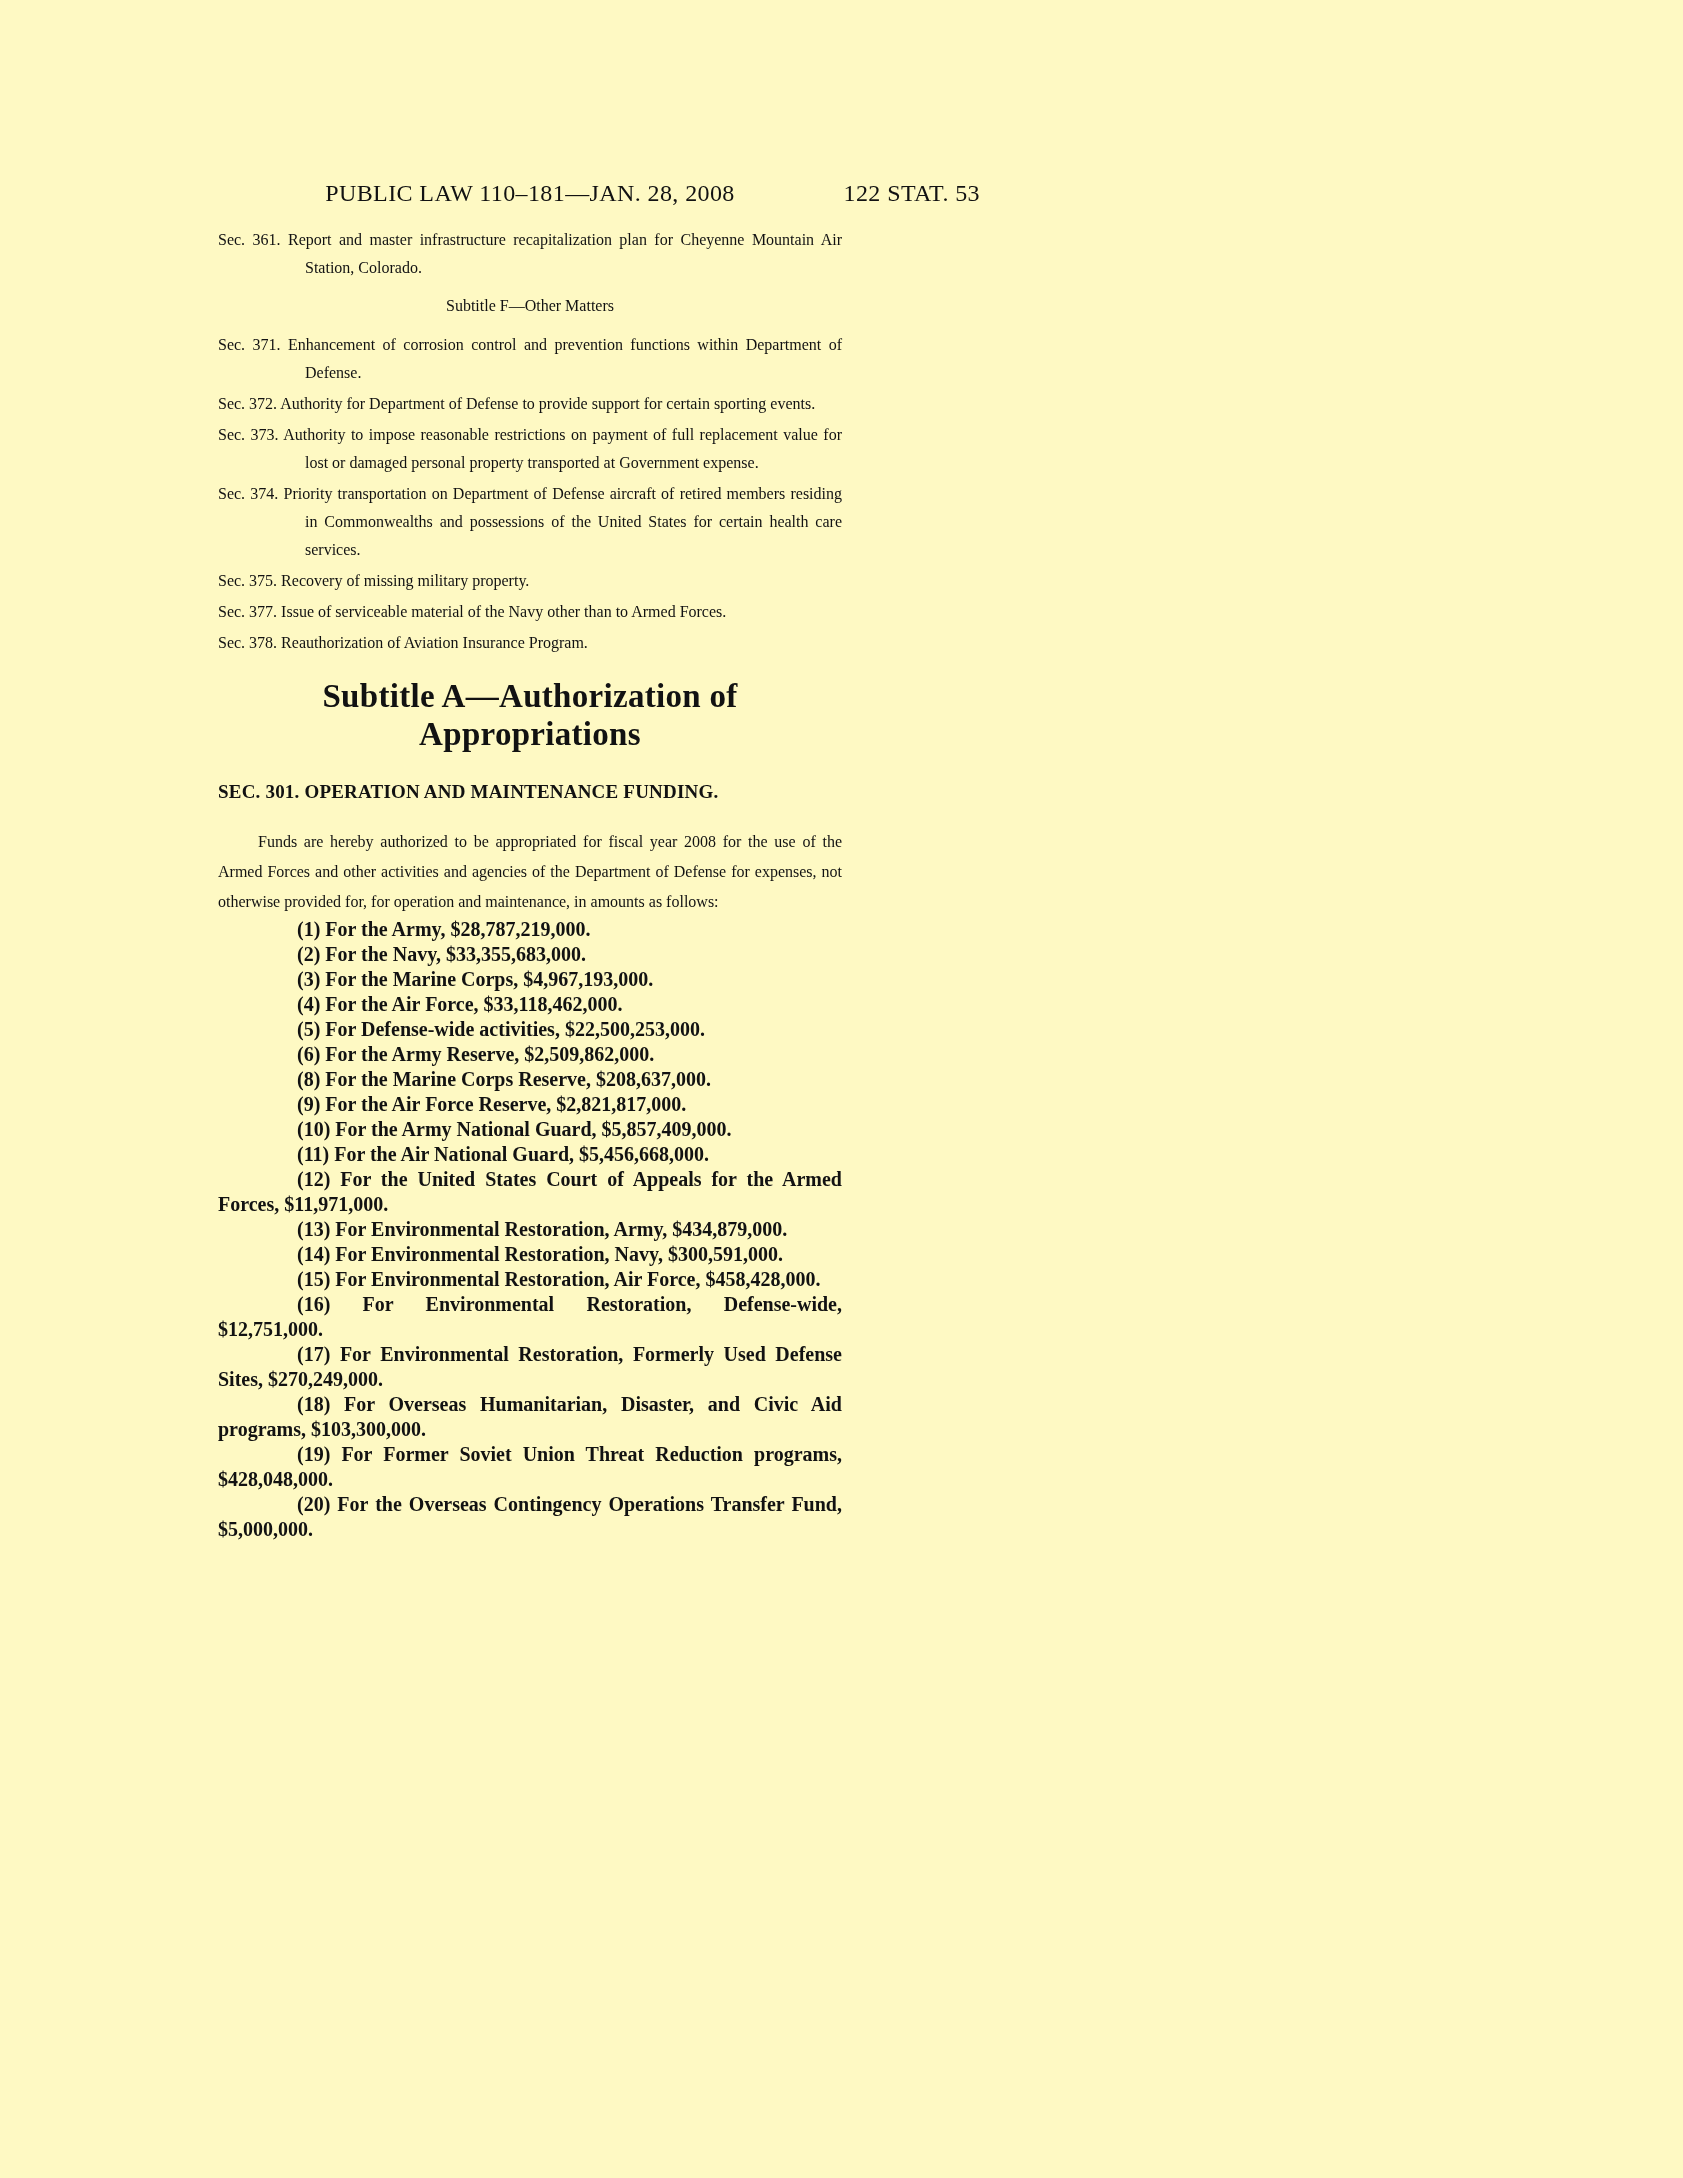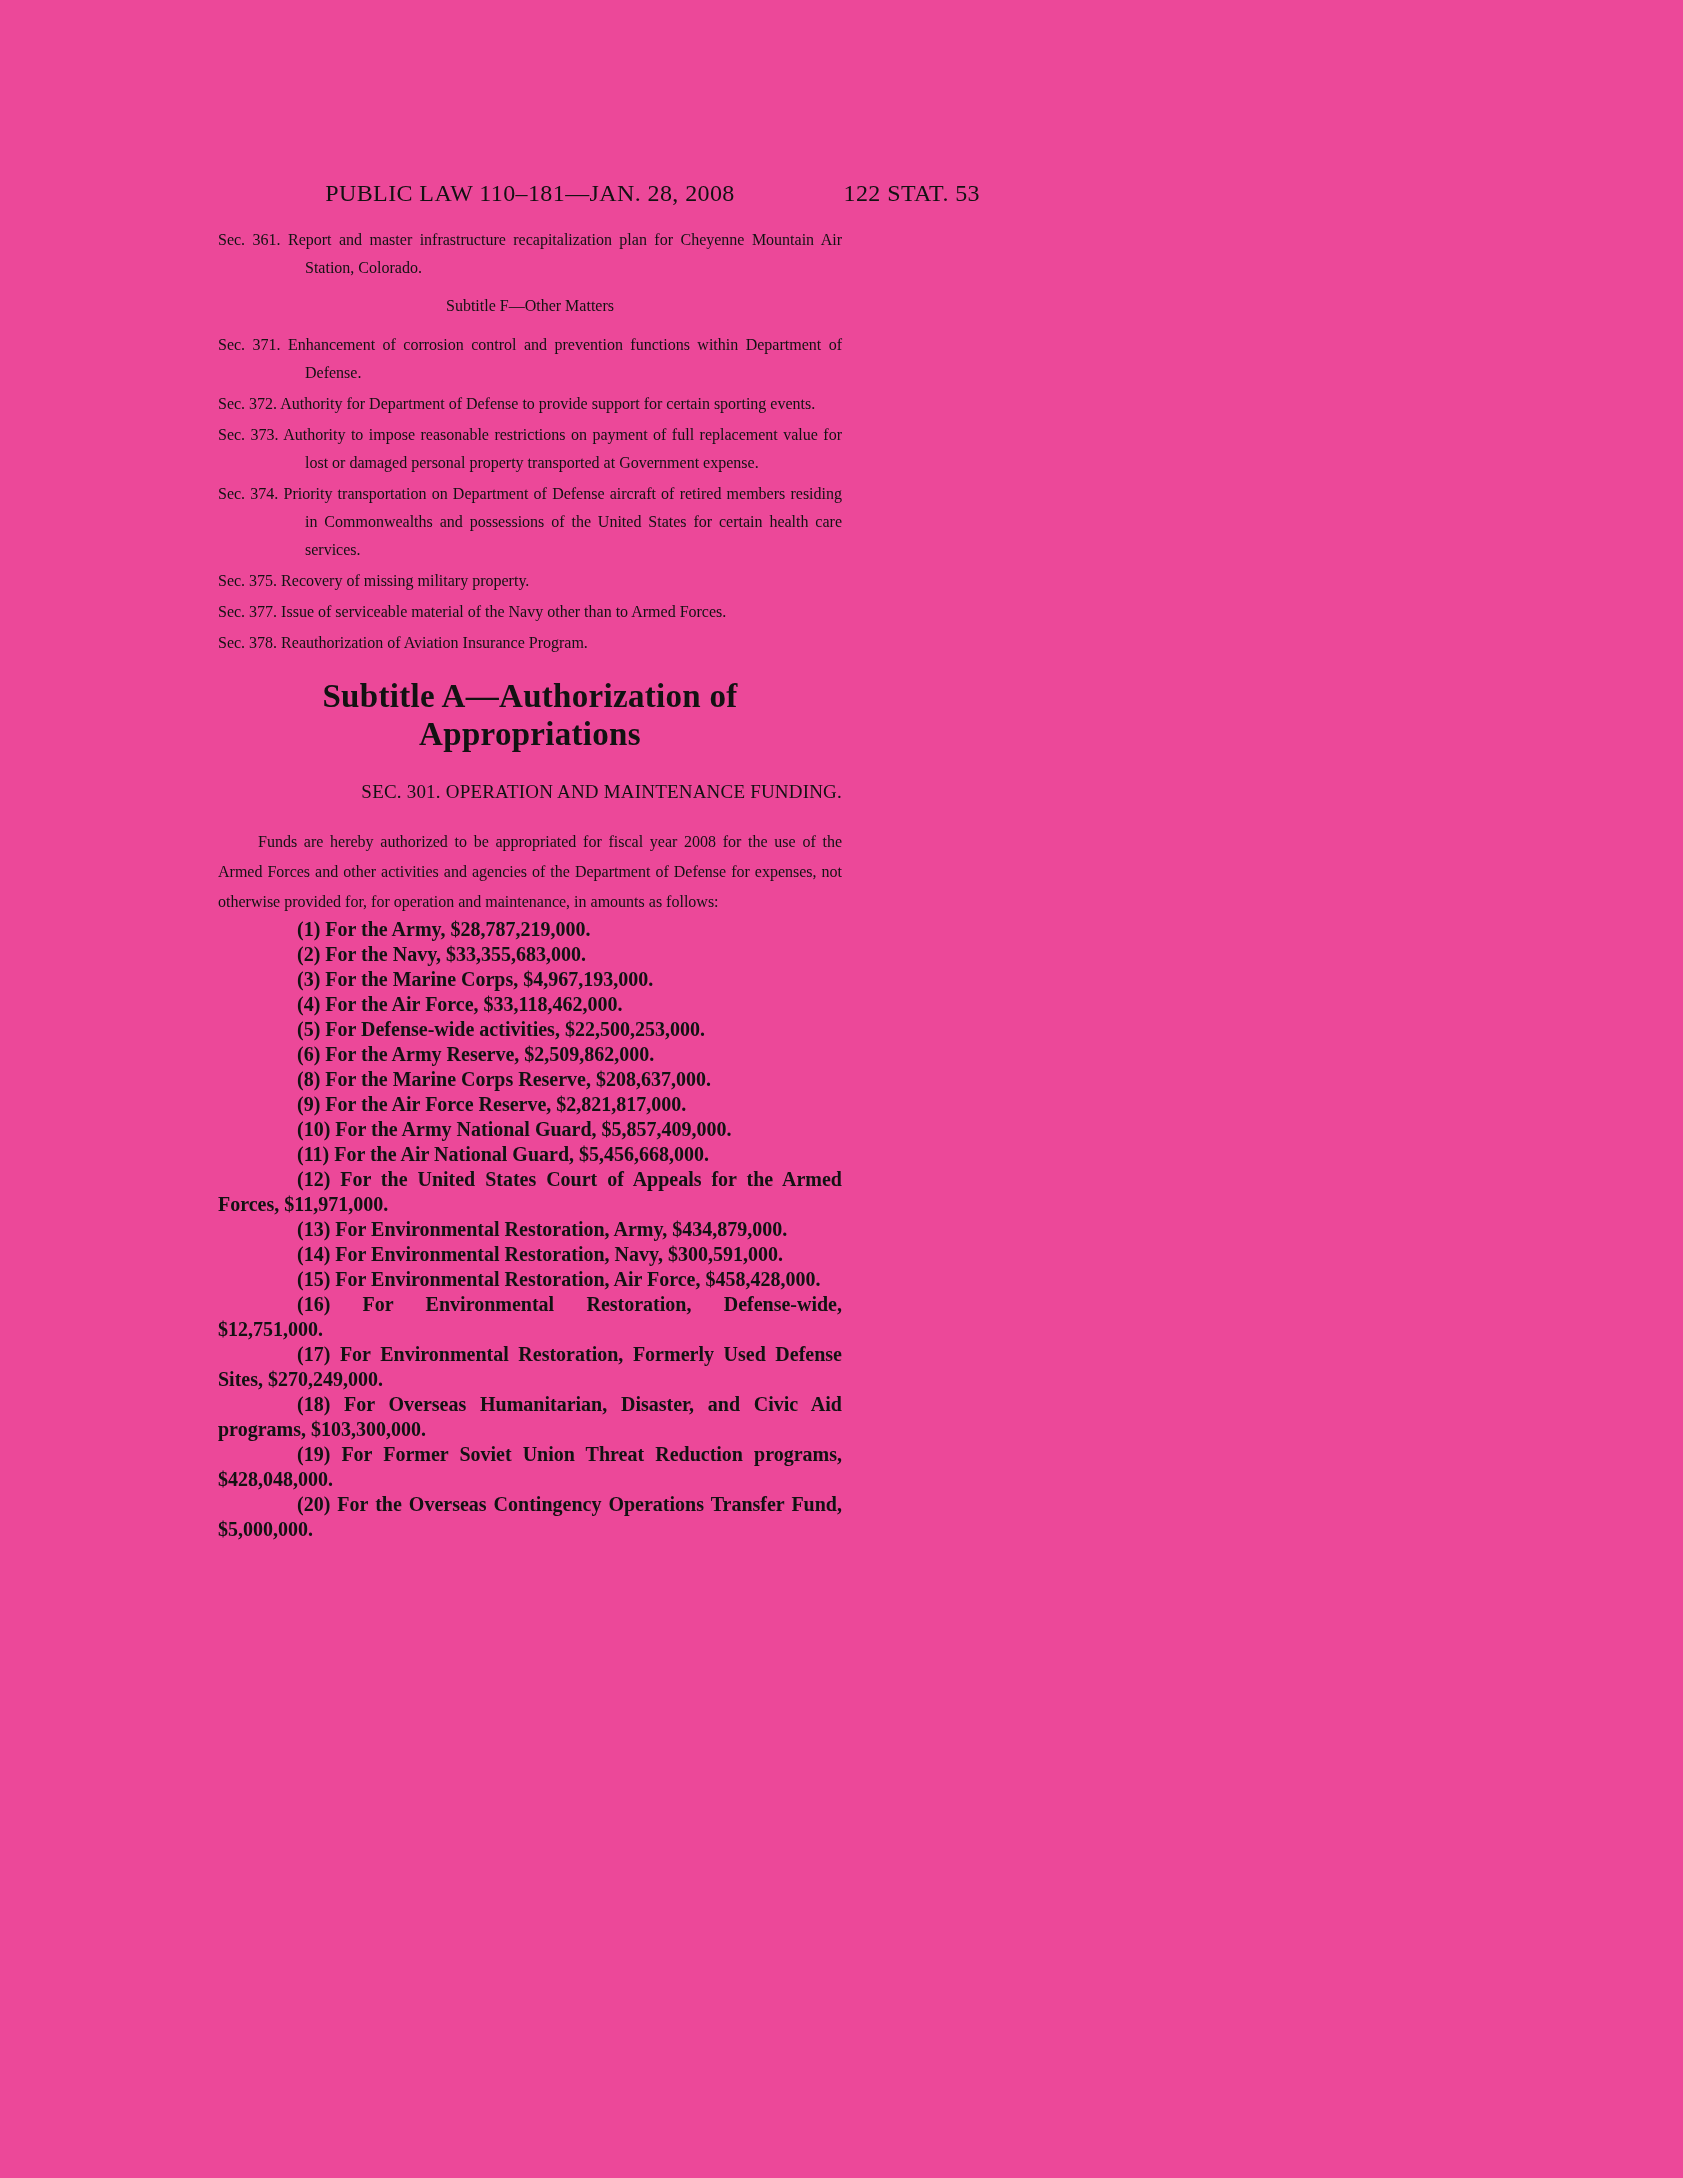--- a/index.html
+++ b/index.html
@@ -7,21 +7,21 @@
   body {
     width: 1683px;
     height: 2178px;
     position: relative;
     font-family: "Liberation Serif", serif;
     color: #121212;
   }
   .page {
     position: absolute;
     inset: 0;
-    background: #ec4899;
+    background: #fef9c3;
   }
   .page-header {
     position: absolute;
     left: 218px;
     top: 180px;
     width: 762px;
     font-size: 24px;
   }
   .law-title {
     display: inline-block;
@@ -59,23 +59,22 @@
     margin-top: 20px;
     text-align: center;
     font-size: 33px;
     line-height: 38px;
     font-weight: bold;
     letter-spacing: 0.3px;
   }
   .section-heading {
     margin-top: 28px;
     font-size: 19px;
-    font-weight: normal;
+    font-weight: bold;
     letter-spacing: 0.2px;
-    text-align: right;
   }
   .intro {
     margin-top: 24px;
     font-size: 16px;
     line-height: 30px;
     text-align: justify;
     text-indent: 40px;
   }
   .items {
     font-size: 20px;

